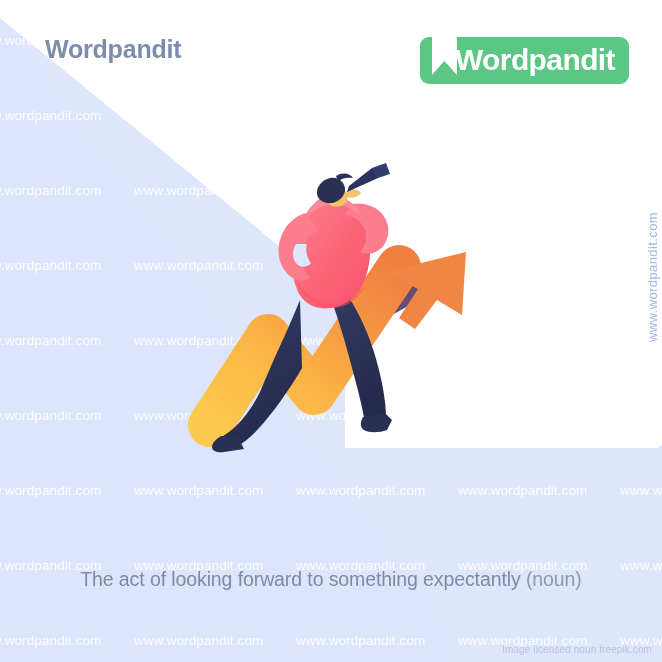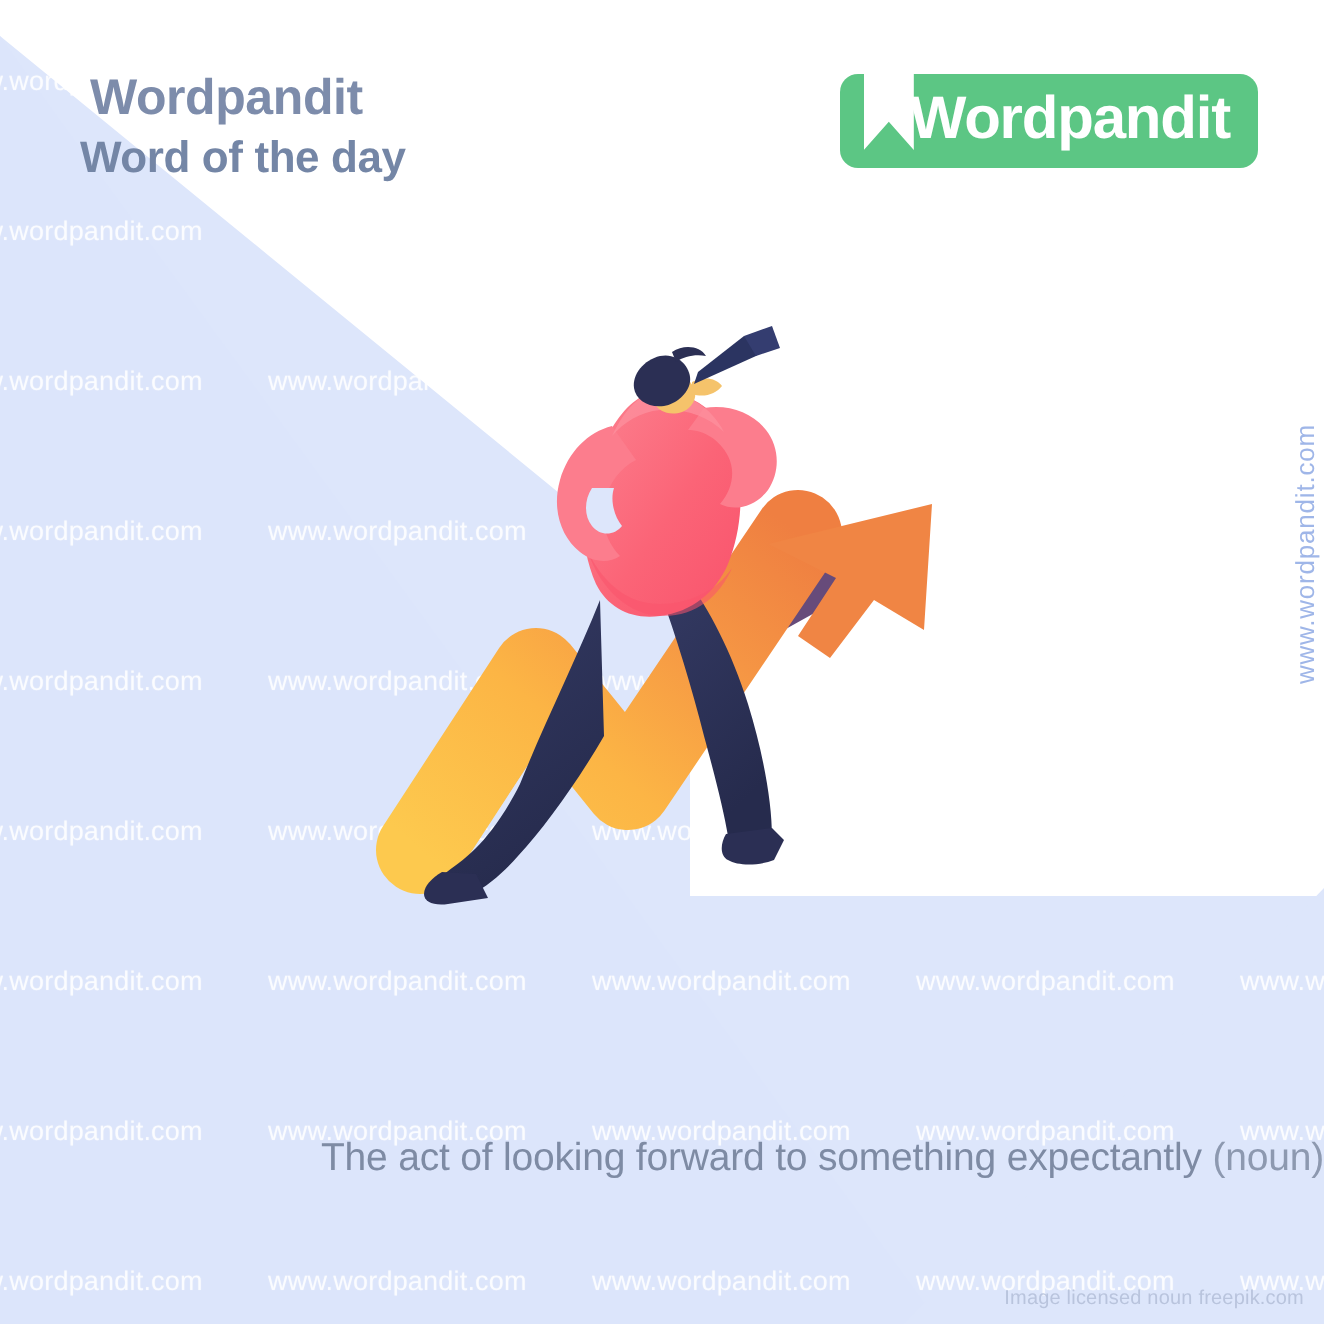--- a/index.html
+++ b/index.html
@@ -147,21 +147,21 @@
     position: relative;
     top: -1px;
   }
 
   
   .definition {
     position: absolute;
     left: 0;
     right: 0;
     top: 568px;
-    text-align: right;
+    text-align: center;
     font-size: 19.5px;
     color: #7e8ba4;
     z-index: 8;
     letter-spacing: -0.1px;
   }
   .definition .pos {
     color: #8d99b0;
   }
 
   
@@ -358,21 +358,20 @@
                L378,178
                L385,172
                L372,168
                L349,186 Z" fill="#2b3461"></path>
       <path d="M372,168 L386,163 L390,174 L378,178 Z" fill="#343d70"></path>
     </g>
   </svg>
 
   <div class="header-block">
     <div class="brand-title">Wordpandit</div>
-    <div class="brand-sub">Word of the day</div>
   </div>
 
   <div class="logo">
     <span class="logo-bookmark"></span>
     <span class="logo-text">Wordpandit</span>
   </div>
 
 
   <div class="definition">
     <span>The act of looking forward to something expectantly</span>

